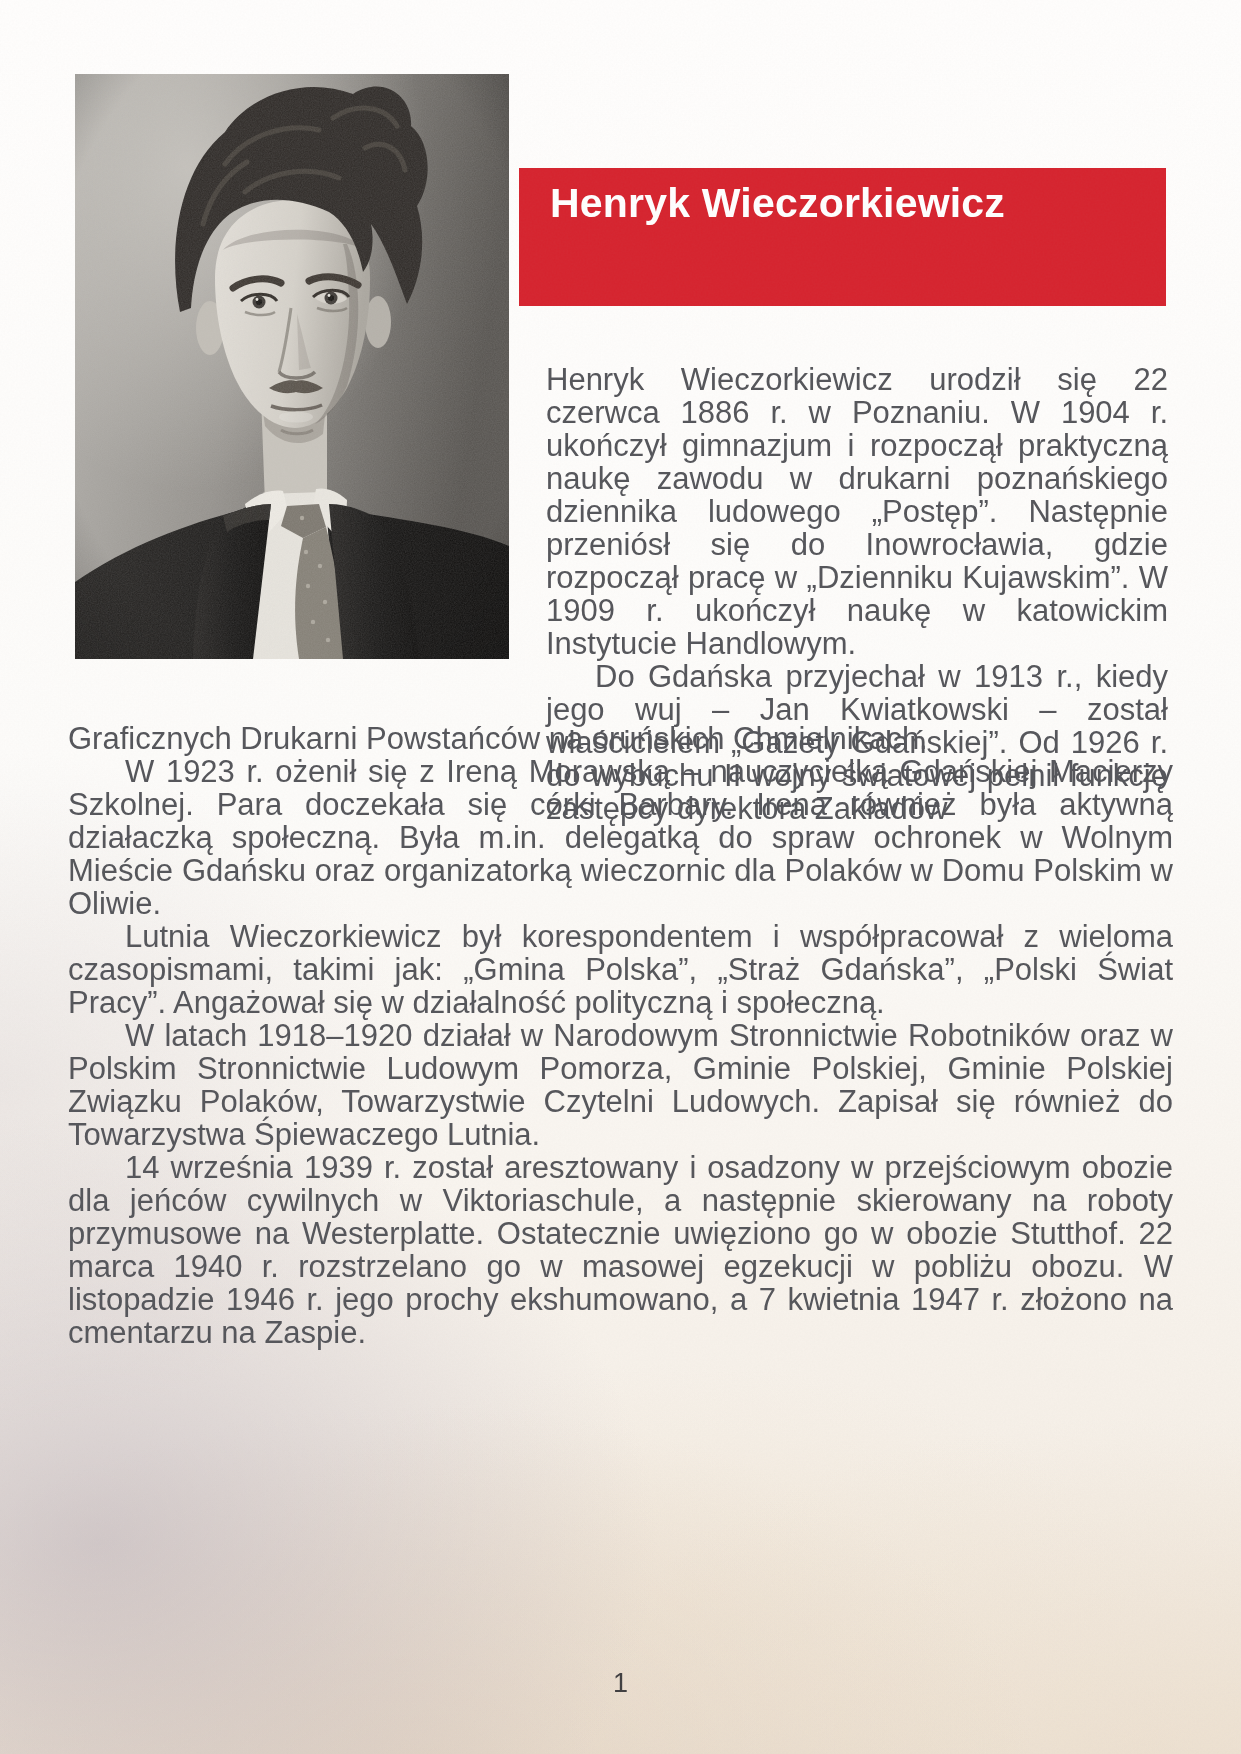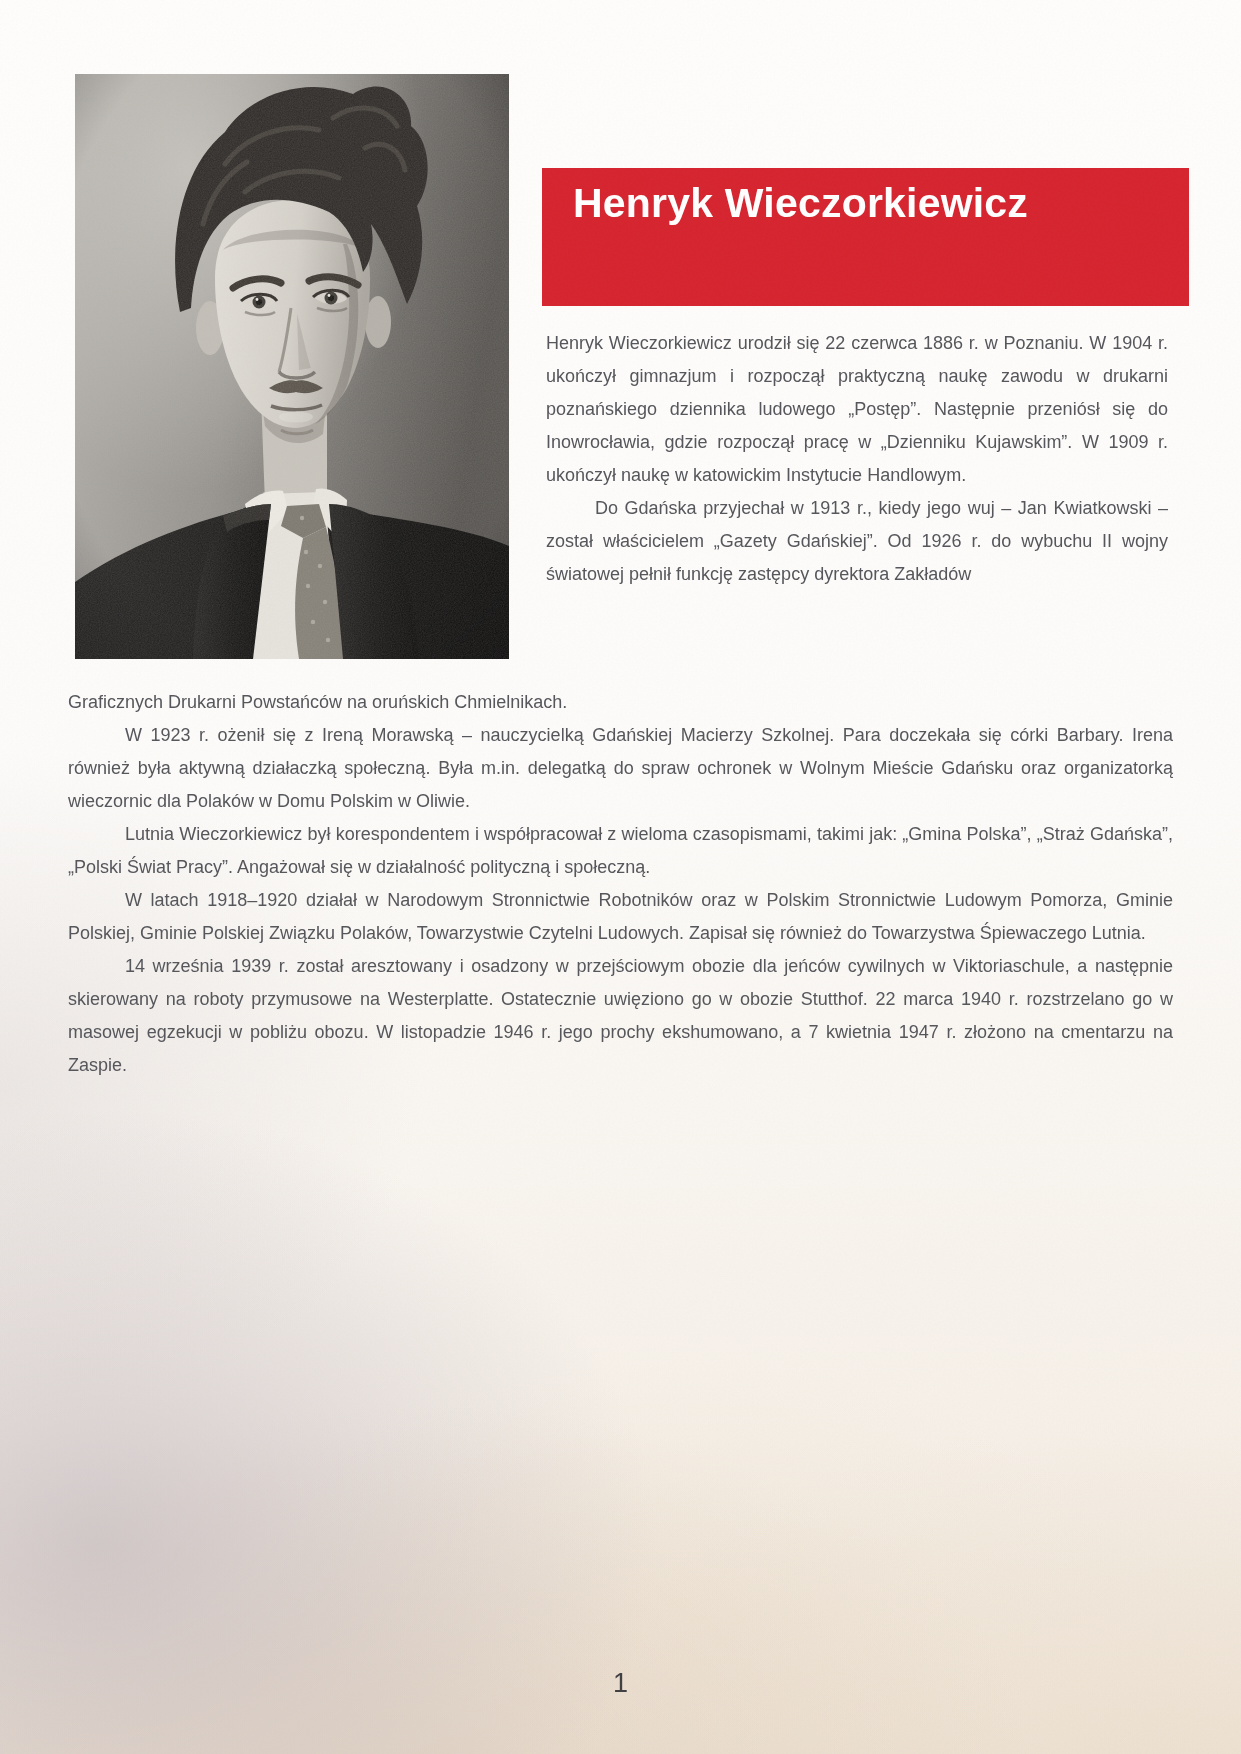--- a/index.html
+++ b/index.html
@@ -22,39 +22,40 @@
   .grain {
     position: absolute; inset: 0; width: 100%; height: 100%;
     opacity: 0.05; pointer-events: none; z-index: 5;
   }
   .photo {
     position: absolute; left: 75px; top: 74px;
     width: 434px; height: 585px; z-index: 2;
   }
   .photo svg { display: block; width: 100%; height: 100%; }
   .banner {
-    position: absolute; left: 542px; top: 168px;
+    position: absolute; left: 519px; top: 168px;
     width: 647px; height: 138px;
     background: #d6232e;
     z-index: 1;
   }
   .banner h1 {
     padding: 6px 0 0 31px;
     color: #ffffff;
     font-size: 41px;
     line-height: 58px;
     font-weight: 700;
     letter-spacing: 0.2px;
   }
   .banner h1 span { display: block; }
   .bodytext {
     color: #54555a;
-    font-size: 18px;
+    font-size: 31px;
     line-height: 33px;
     text-align: justify;
+    margin-top: 36px;
   }
   .intro-col {
     position: absolute; left: 546px; top: 327px;
     width: 622px; z-index: 1;
   }
   .intro-col .p2 { text-indent: 49px; }
   .main-text {
     position: absolute; left: 68px; top: 686px;
     width: 1105px; z-index: 1;
   }

